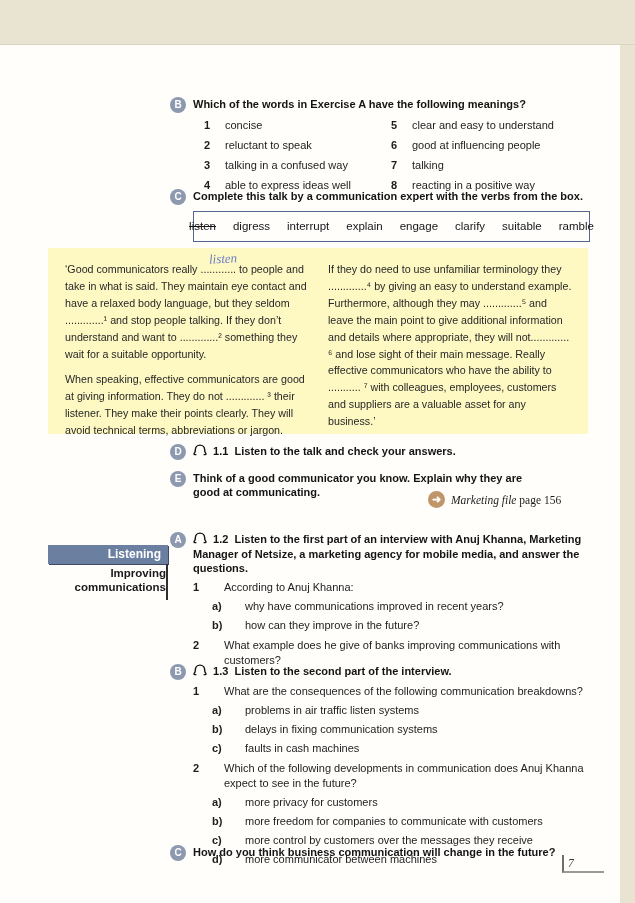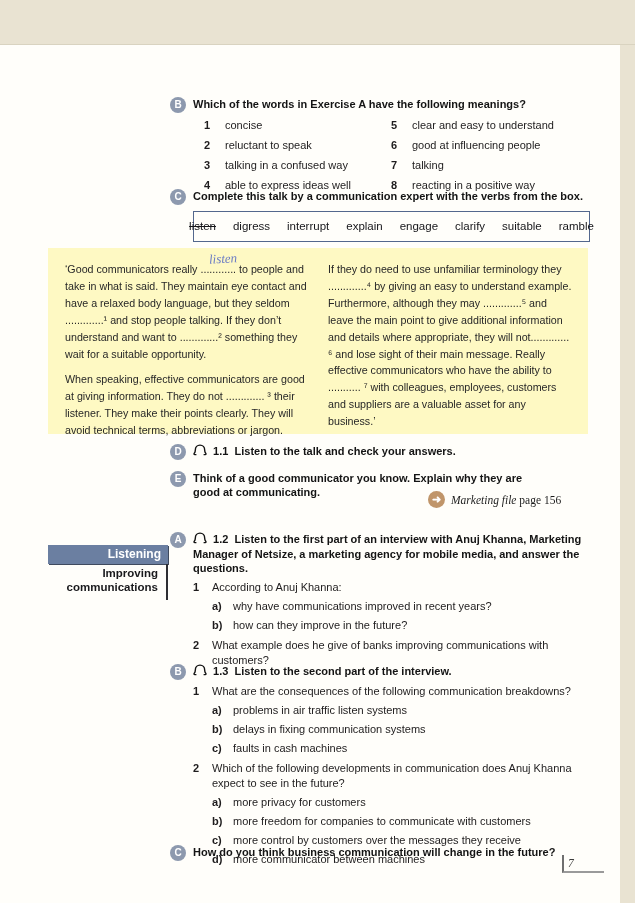--- a/index.html
+++ b/index.html
@@ -87,29 +87,29 @@
 
   
   .listening-block { position:absolute; left:48px; top:500px; width:120px; }
   .listening-bar {
     background:#6b7fa1; color:#fff; font-weight:bold; font-size:12px;
     text-align:right; padding:2px 7px 3px 0;
     box-shadow:1px 1px 0 #3f4a5e;
   }
   .listening-sub {
     font-weight:bold; font-size:11.5px; line-height:13.5px; color:#19191c;
-    text-align:right; padding:3px 8px 6px 0; border-right:2px solid #2e2e33;
+    text-align:right; padding:3px 0 6px 0; border-right:2px solid #2e2e33;
   }
 
   
   .q-row { display:flex; gap:8px; margin-top:5px; }
   .q-num { flex:0 0 11px; font-weight:bold; }
   .sub-row { display:flex; gap:7px; margin:4px 0 0 19px; }
   .sub-letter { flex:0 0 14px; font-weight:bold; }
-  .q-text, .sub-text { flex:1; line-height:15px; }
+  .q-text, .sub-text { flex:1; line-height:15px;margin-left:12px; }
   .intro-line { margin-top:0; }
 
   
   .pagenum {
     position:absolute; left:562px; top:810px;
     border-left:2px solid #6f6f6f; border-bottom:2px solid #9a9a9a;
     padding:2px 30px 2px 4px;
     font-family:"Liberation Serif", serif; font-style:italic;
     font-size:11.5px; color:#3b3b3b;
   }

